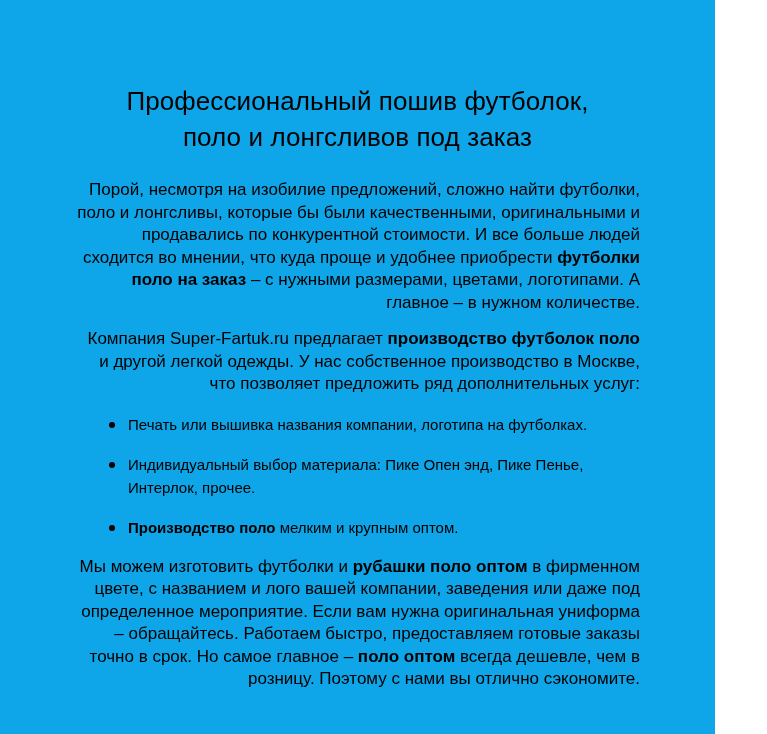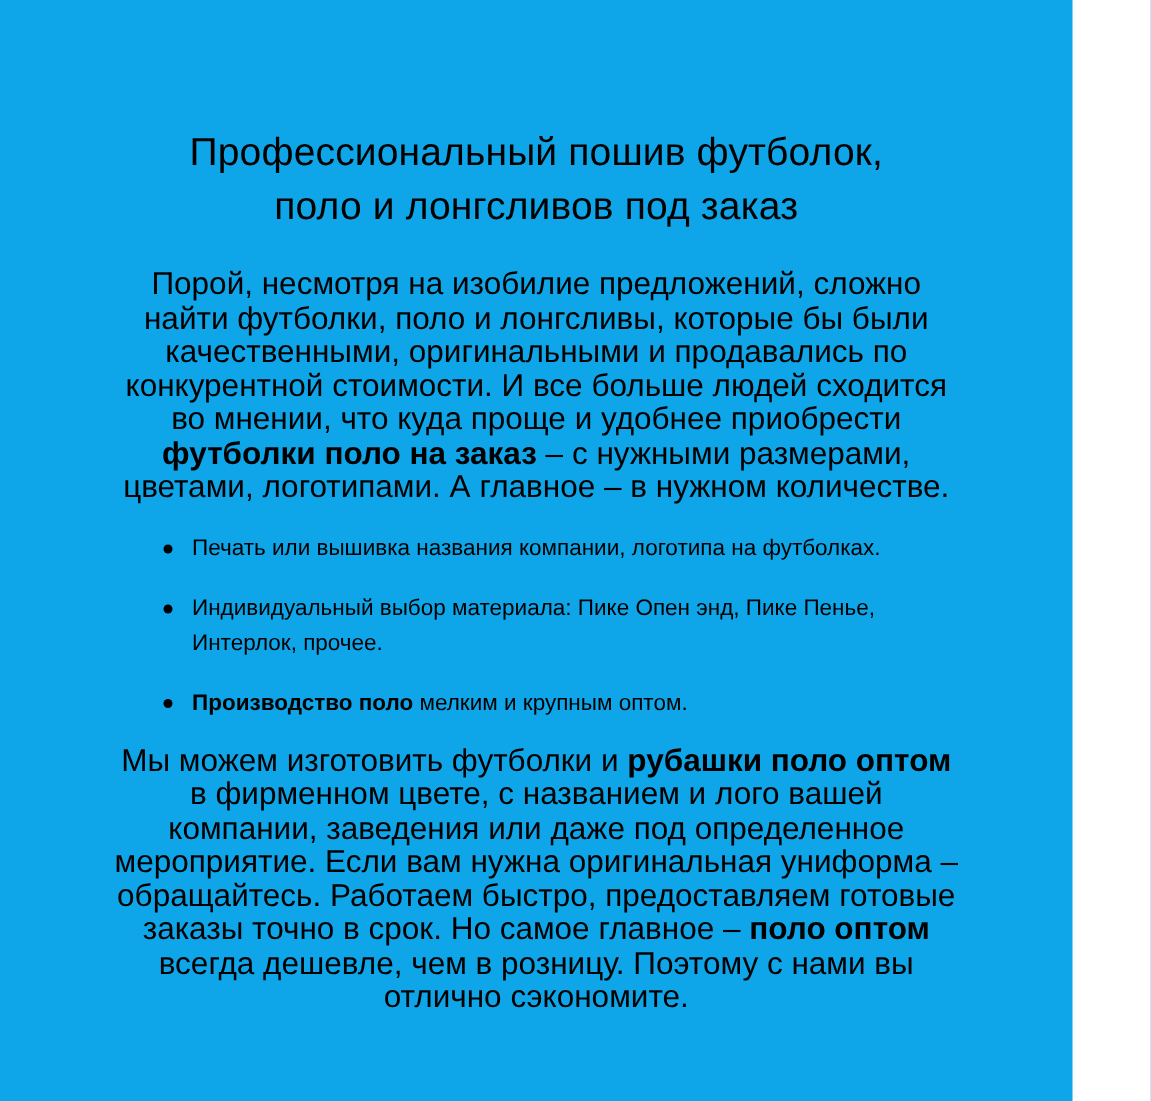--- a/index.html
+++ b/index.html
@@ -34,24 +34,24 @@
     text-align: center;
     color: #000000;
     letter-spacing: 0.1px;
   }
   .content {
     padding: 0 75px 0 75px;
     margin-top: 24px;
   }
   .para {
     margin: 0 0 14px 0;
-    font-size: 21px;
+    font-size: 17px;
     line-height: 22.5px;
     color: #000000;
-    text-align: center;
+    text-align: right;
   }
   .para:last-child {
     margin-bottom: 0;
   }
   .para b, .li-text b {
     font-weight: 700;
   }
   ul.bullets {
     margin: 18px 0 16px 0;
     padding: 0;
@@ -82,20 +82,21 @@
 <body>
 
 <div class="page">
 
   <h1 class="doc-title">Профессиональный пошив футболок, поло и лонгсливов под заказ</h1>
 
   <div class="content">
 
     <div id="paras-top">
         <p class="para"><span>Порой, несмотря на изобилие предложений, сложно найти футболки, поло и лонгсливы, которые бы были качественными, оригинальными и продавались по конкурентной стоимости. И все больше людей сходится во мнении, что куда проще и удобнее приобрести </span><b>футболки поло на заказ</b><span> – с нужными размерами, цветами, логотипами. А главное – в нужном количестве.</span></p>
+        <p class="para"><span>Компания Super-Fartuk.ru предлагает </span><b>производство футболок поло</b><span> и другой легкой одежды. У нас собственное производство в Москве, что позволяет предложить ряд дополнительных услуг:</span></p>
       </div>
 
     <ul class="bullets" id="bullet-list">
         <li class="li-text"><span class="bullet-dot"></span><span>Печать или вышивка названия компании, логотипа на футболках.</span></li>
         <li class="li-text"><span class="bullet-dot"></span><span>Индивидуальный выбор материала: Пике Опен энд, Пике Пенье, Интерлок, прочее.</span></li>
         <li class="li-text"><span class="bullet-dot"></span><b>Производство поло</b><span> мелким и крупным оптом.</span></li>
       </ul>
 
     <div id="paras-bottom">
         <p class="para"><span>Мы можем изготовить футболки и </span><b>рубашки поло оптом</b><span> в фирменном цвете, с названием и лого вашей компании, заведения или даже под определенное мероприятие. Если вам нужна оригинальная униформа – обращайтесь. Работаем быстро, предоставляем готовые заказы точно в срок. Но самое главное – </span><b>поло оптом</b><span> всегда дешевле, чем в розницу. Поэтому с нами вы отлично сэкономите.</span></p>

